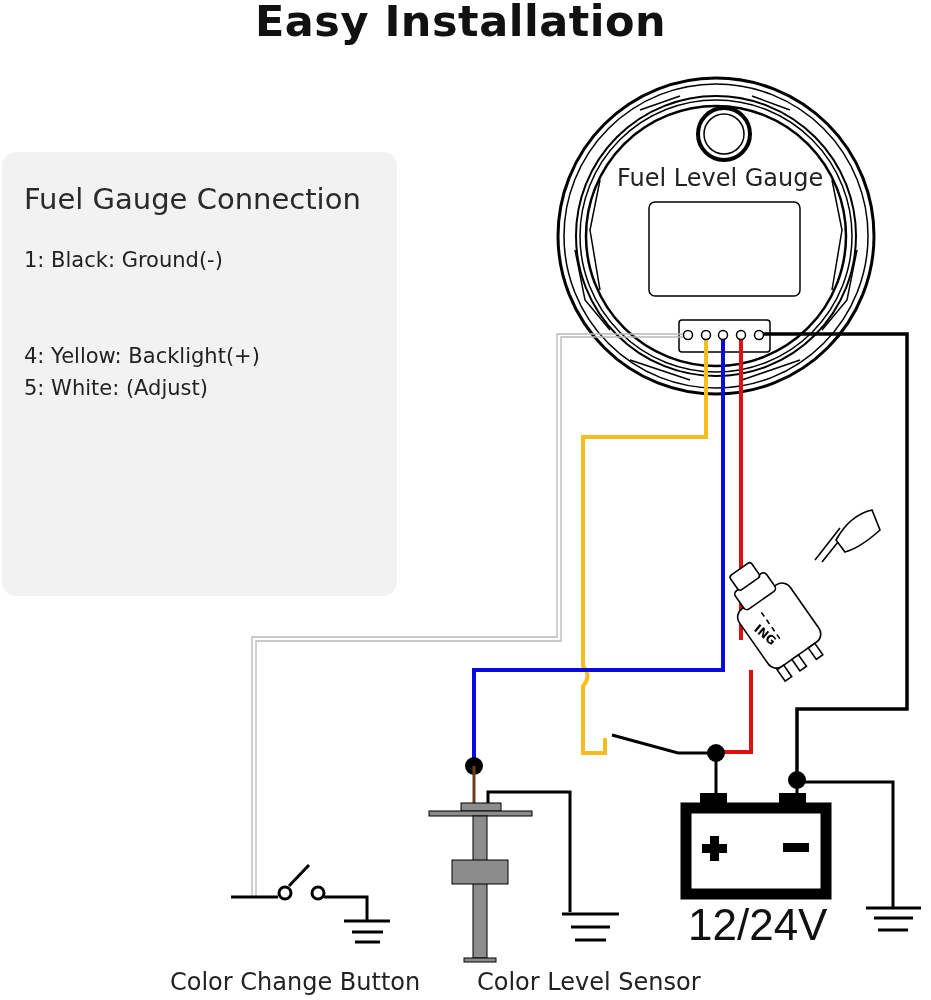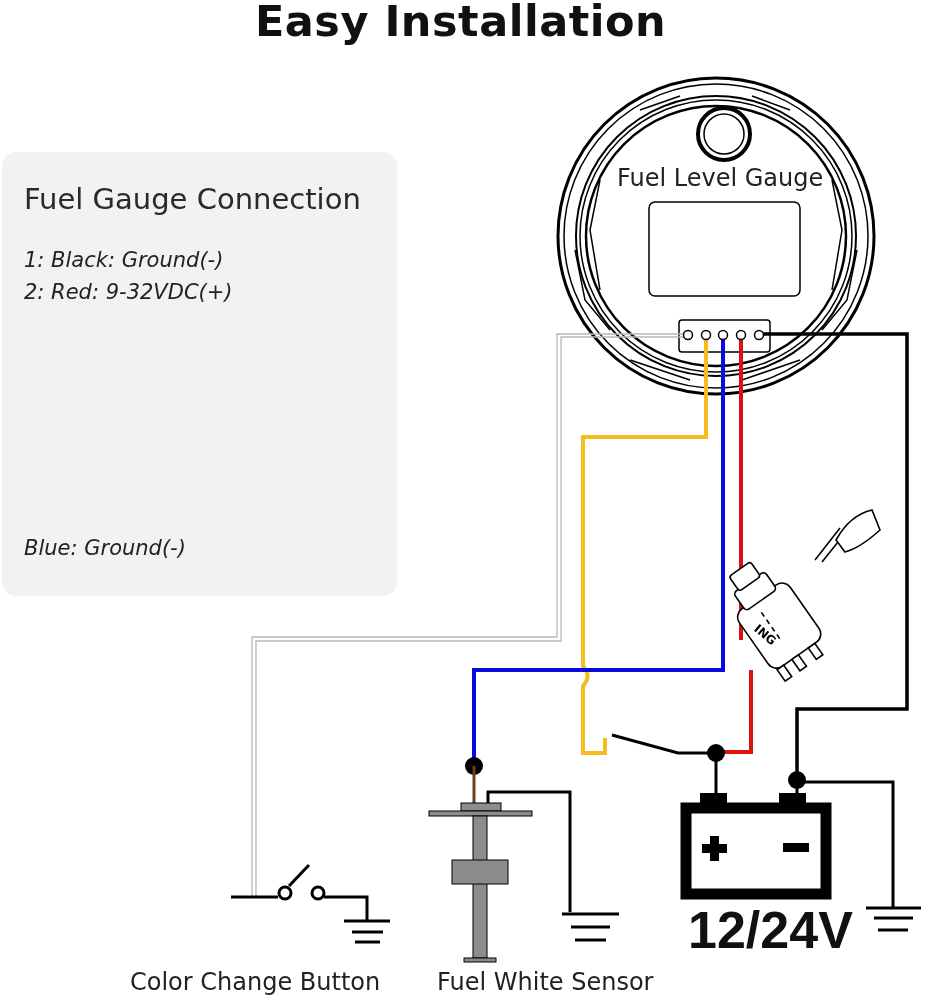--- a/index.html
+++ b/index.html
@@ -1,35 +1,35 @@
 <!DOCTYPE html>
 <html><head>
 <meta charset="utf-8">
 <style>
   html,body{margin:0;padding:0;background:#fff;}
   body{width:931px;height:1000px;position:relative;overflow:hidden;font-family:"DejaVu Sans",sans-serif;color:#222;}
   .title{position:absolute;left:0;top:-4px;width:921px;text-align:center;font-size:43px;font-weight:bold;color:#111;letter-spacing:0.5px;}
   .panel{position:absolute;left:2px;top:152px;width:395px;height:444px;background:#f2f2f2;border-radius:14px;text-align:right;}
   .panel h2{position:absolute;left:22px;margin:0;font-size:29px;font-weight:normal;color:#2a2a2a;white-space:nowrap;}
-  .panel .line{position:absolute;left:22px;font-size:21px;color:#222;white-space:nowrap;font-style:italic;}
+  .panel .line{position:absolute;left:22px;font-size:21px;color:#222;white-space:nowrap;}
   svg{position:absolute;left:0;top:0;}
-  .lbl{position:absolute;font-size:24px;color:#222;white-space:nowrap;}
-  .volt{position:absolute;left:688px;top:900px;font-family:"Liberation Sans",sans-serif;font-weight:bold;font-size:52px;color:#111;}
+  .lbl{position:absolute;font-size:24px;color:#222;white-space:nowrap;margin-left:40px;}
+  .volt{position:absolute;left:688px;top:900px;font-family:"Liberation Sans",sans-serif;font-weight:normal;font-size:44px;color:#111;}
   .gauge-text{position:absolute;left:617px;top:164px;font-size:24px;color:#222;white-space:nowrap;}
 </style>
 </head>
 <body>
 
 <div class="title">Easy Installation</div>
 
 <div class="panel">
   <h2 style="top:30px">Fuel Gauge Connection</h2>
   <div class="line" style="top:96px">1: Black: Ground(-)</div>
-  <div class="line" style="top:128px">2: Red: 9-32VDC(+)</div>
-  <div class="line" style="top:384px">Blue: Ground(-)</div>
+  <div class="line" style="top:192px">4: Yellow: Backlight(+)</div>
+  <div class="line" style="top:224px">5: White: (Adjust)</div>
 </div>
 
 <svg width="931" height="1000" viewBox="0 0 931 1000">
 
   <g fill="none" stroke="#000">
     <circle cx="716" cy="236" r="158" stroke-width="3"></circle>
     <circle cx="716" cy="236" r="152" stroke-width="1.5"></circle>
     <circle cx="716" cy="236" r="140" stroke-width="2"></circle>
     <circle cx="716" cy="236" r="136" stroke-width="1.5"></circle>
     <circle cx="716" cy="236" r="130" stroke-width="2.5"></circle>
@@ -132,13 +132,13 @@
   <g stroke="#000" stroke-width="3">
     <line x1="344" y1="921" x2="390" y2="921"></line>
       <line x1="352" y1="932" x2="383" y2="932"></line>
       <line x1="355" y1="942" x2="380" y2="942"></line>
   </g>
 </svg>
 
 <div class="gauge-text">Fuel Level Gauge</div>
 <div class="volt">12/24V</div>
 <div class="lbl" style="left:130px;top:968px">Color Change Button</div>
-<div class="lbl" style="left:437px;top:968px">Fuel White Sensor</div>
+<div class="lbl" style="left:437px;top:968px">Color Level Sensor</div>
 
 </body></html>

